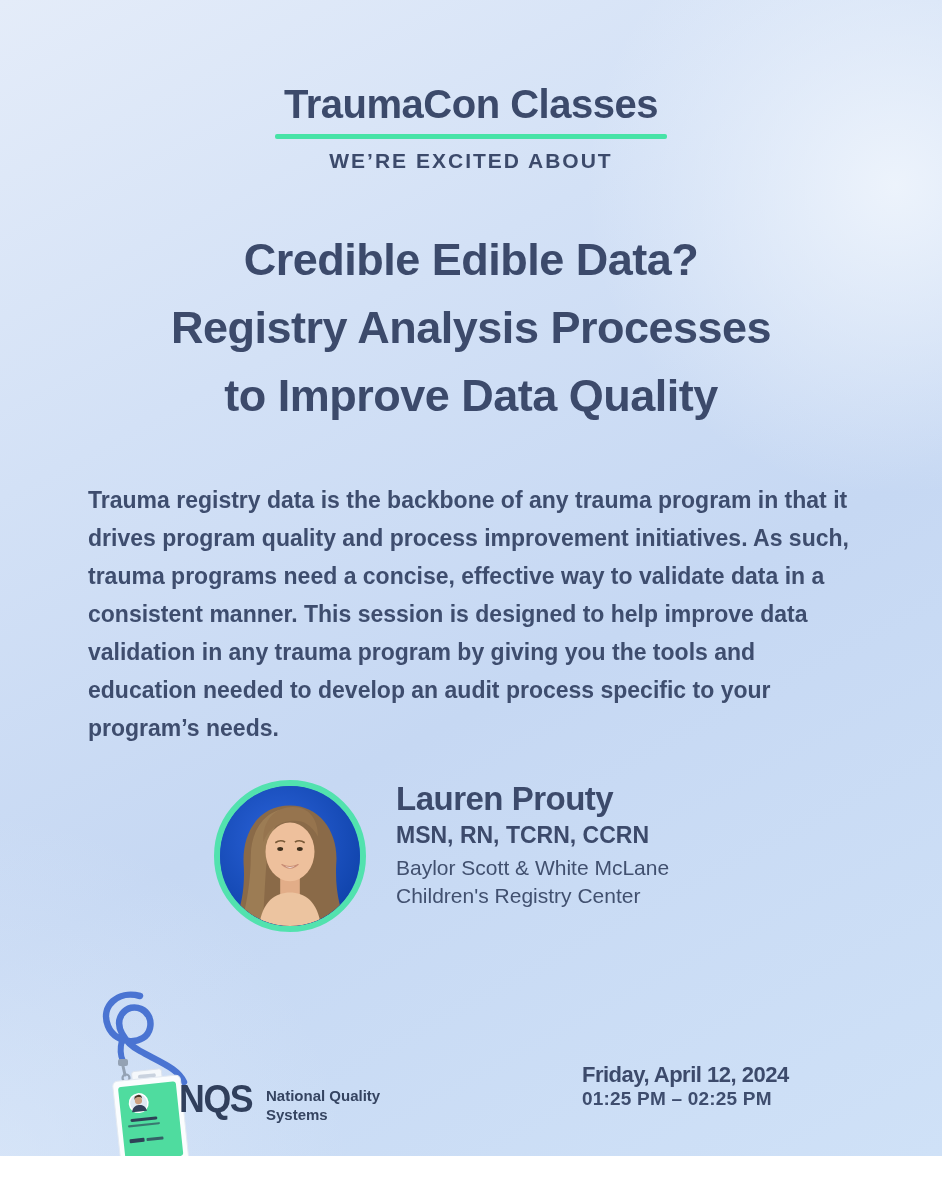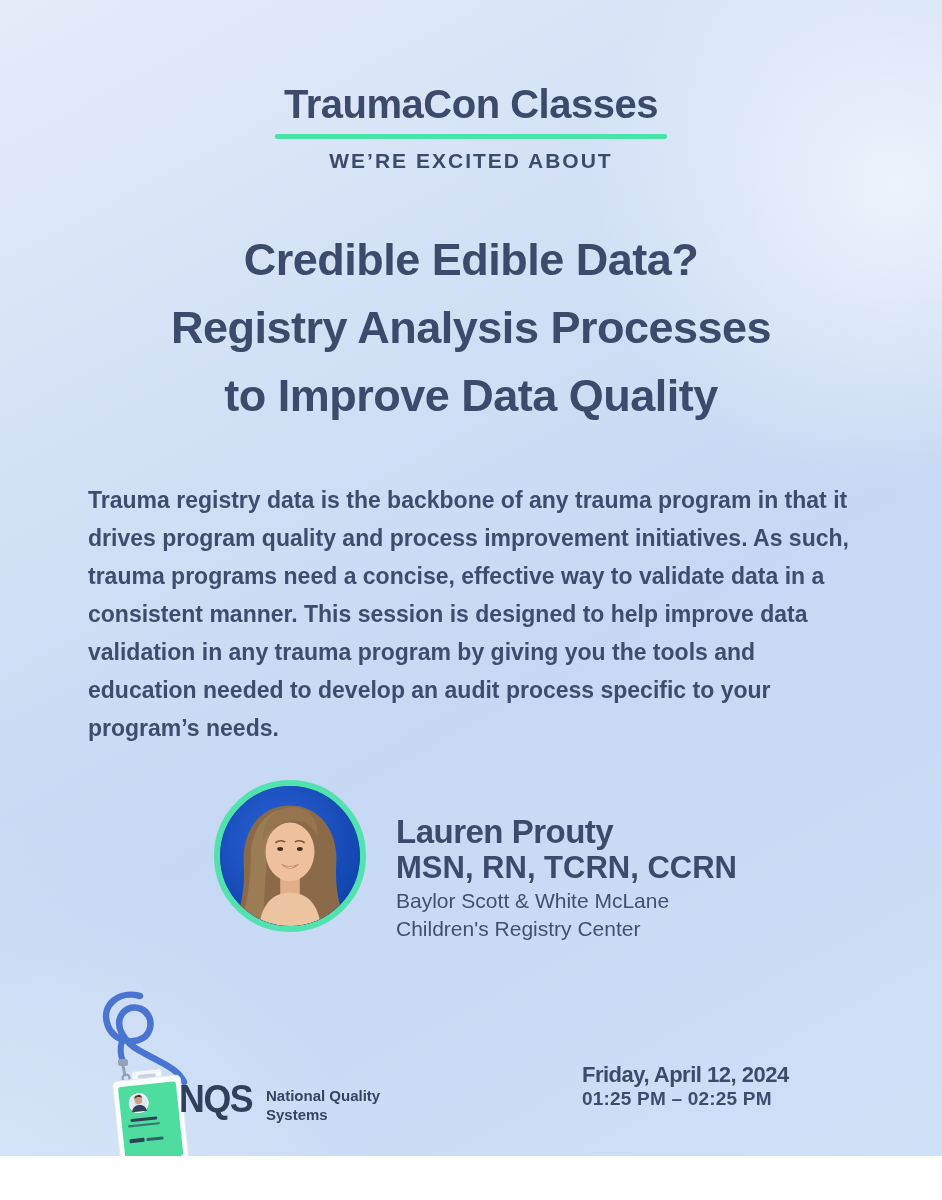--- a/index.html
+++ b/index.html
@@ -46,23 +46,23 @@
   }
 
   
   .speaker { position: absolute; left: 214px; top: 780px; display: flex; gap: 30px; }
   .avatar {
     width: 140px; height: 140px; border-radius: 50%;
     border: 6px solid #52e2ae; overflow: hidden; flex: none;
     background: #1c4fc0;
   }
   .avatar svg { display: block; width: 100%; height: 100%; }
-  .speaker-text { margin-top: 33px; }
+  .speaker-text { }
   .speaker-name { font-size: 33px; font-weight: 700; letter-spacing: -0.5px; color: #3c4a6b; line-height: 38px; }
-  .speaker-creds { font-size: 31px; font-weight: 700; color: #3c4a6b; margin-top: 3px; line-height: 28px; }
+  .speaker-creds { font-size: 23px; font-weight: 700; color: #3c4a6b; margin-top: 3px; line-height: 28px; }
   .speaker-org { font-size: 21px; font-weight: 500; color: #41506f; line-height: 28px; margin-top: 5px; }
 
   
   .badge-illustration { position: absolute; left: 80px; top: 990px; width: 220px; height: 175px; }
   .nqs-wordmark {
     position: absolute; left: 179px; top: 1078px;
     font-size: 38px; font-weight: 800; letter-spacing: -1.5px; color: #303f5c;
     transform: scaleX(0.94); transform-origin: left center;
   }
   .nqs-subtext {

